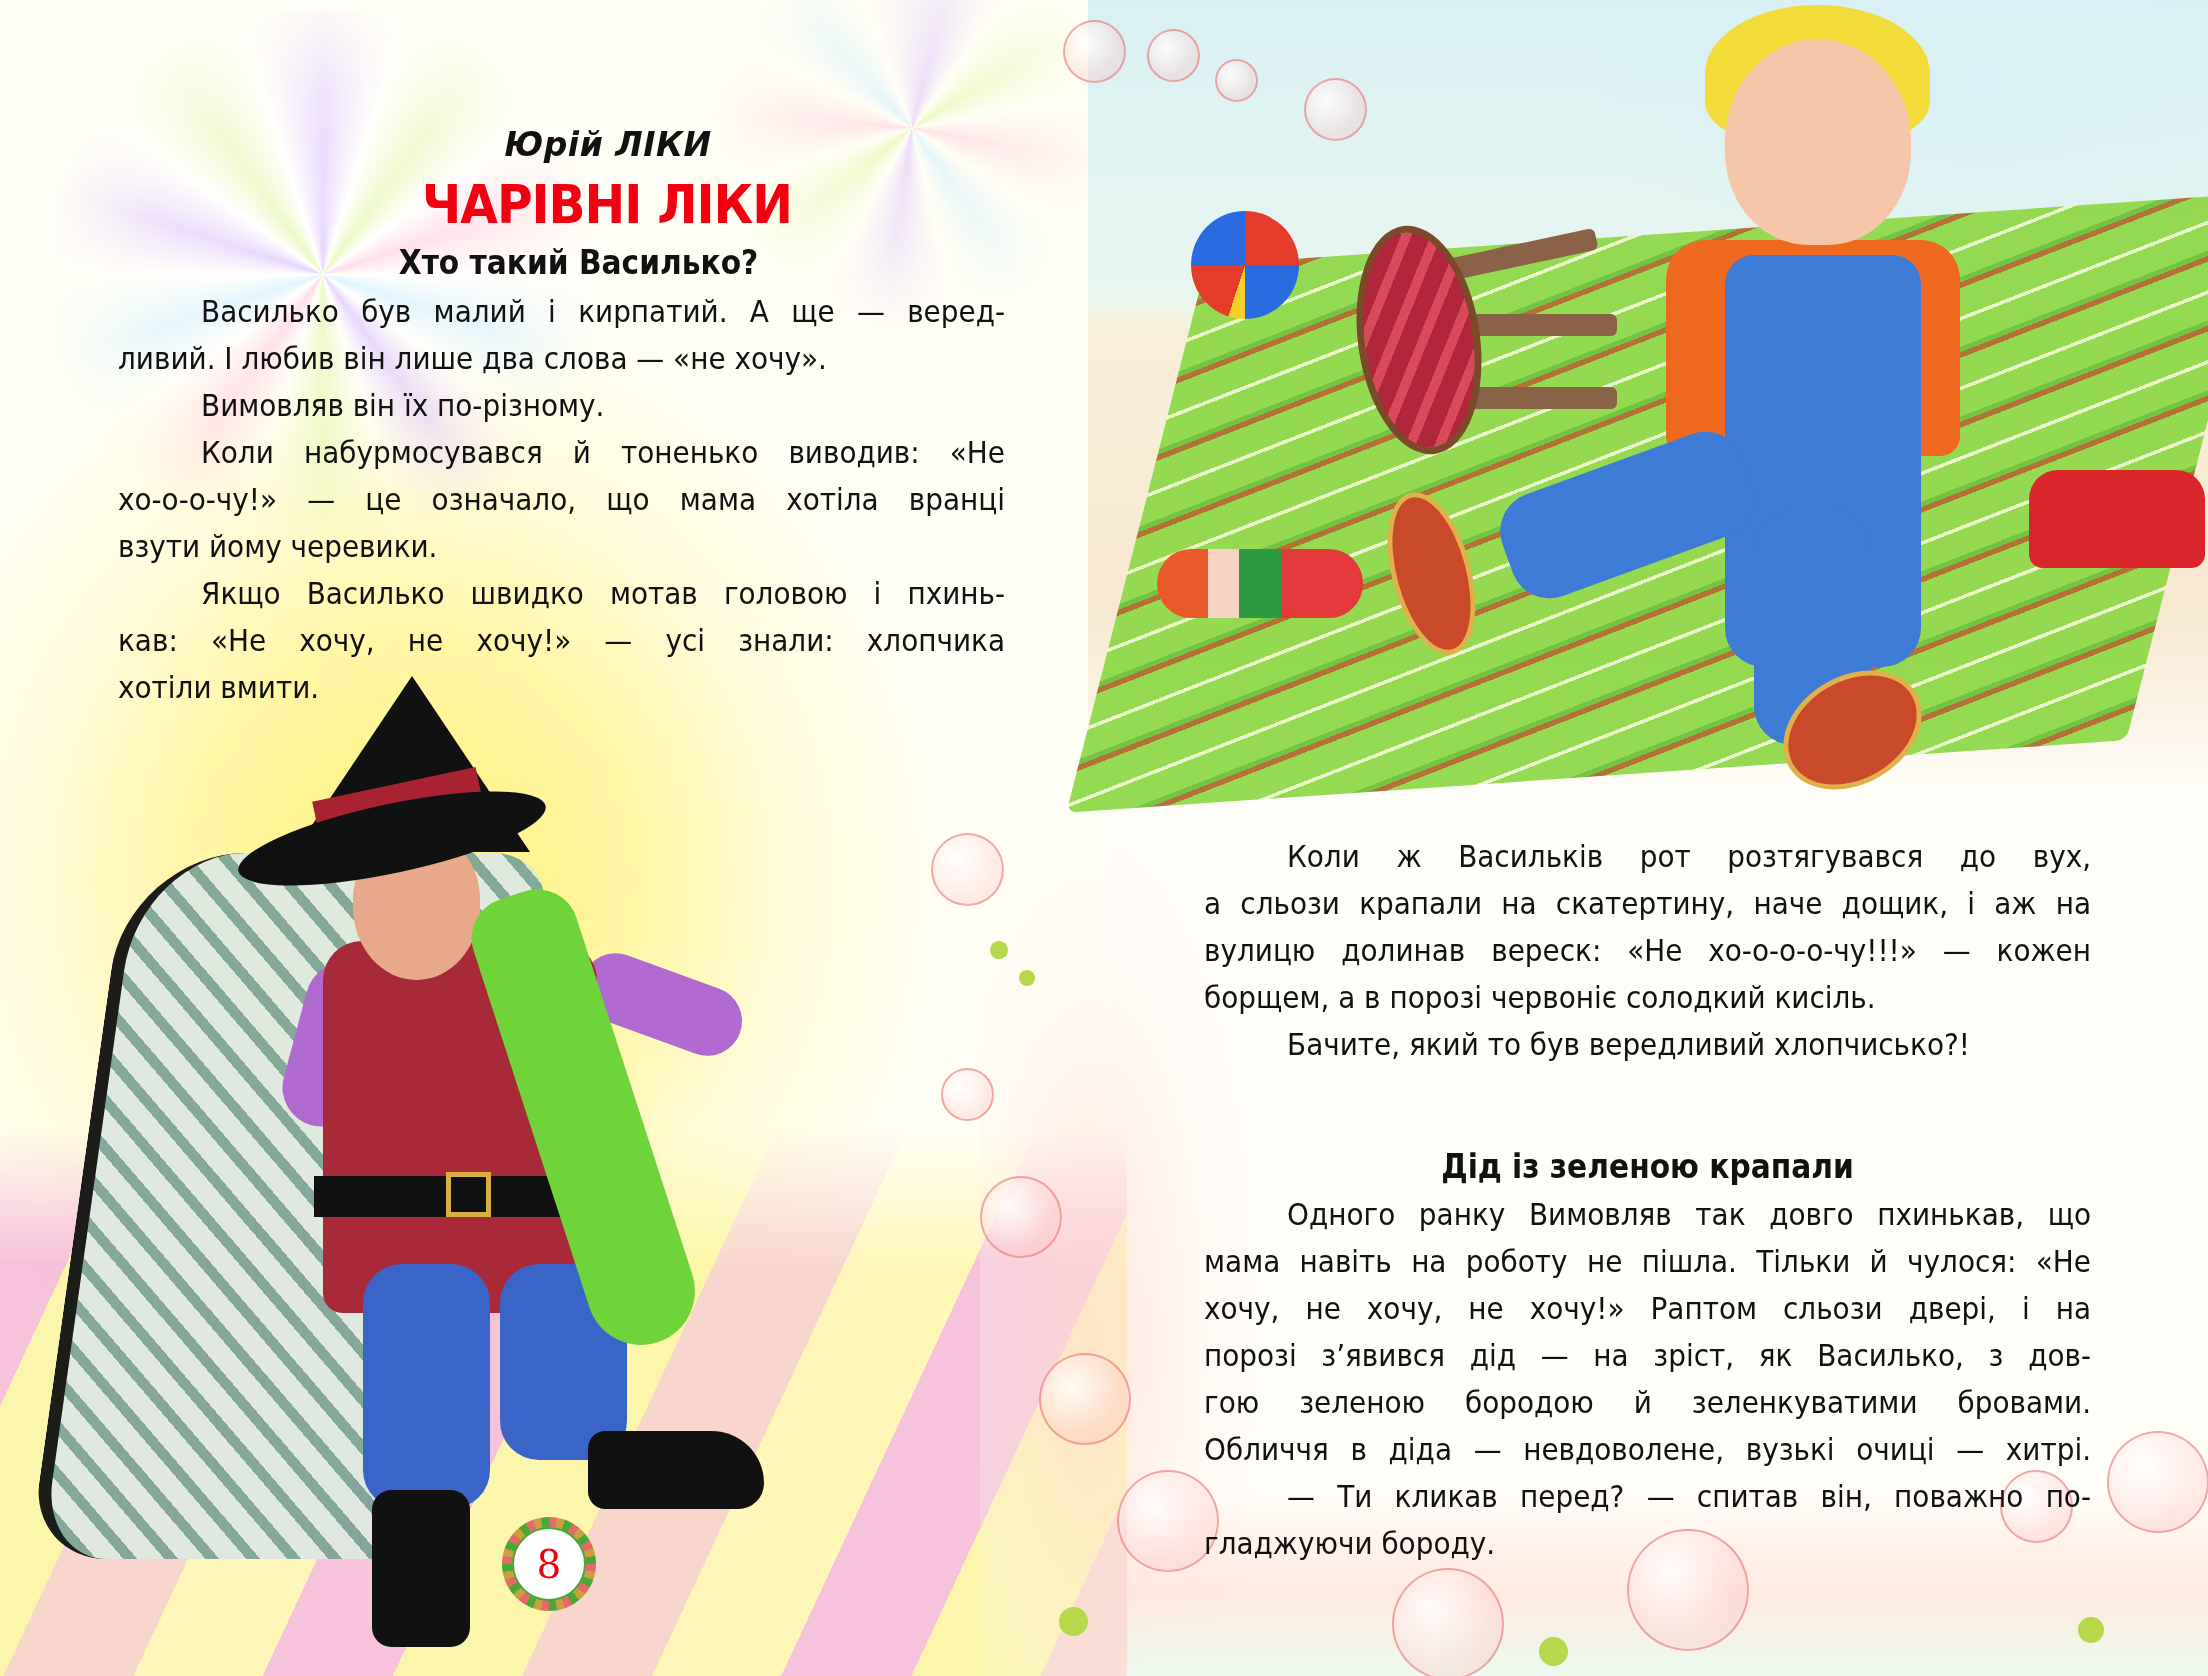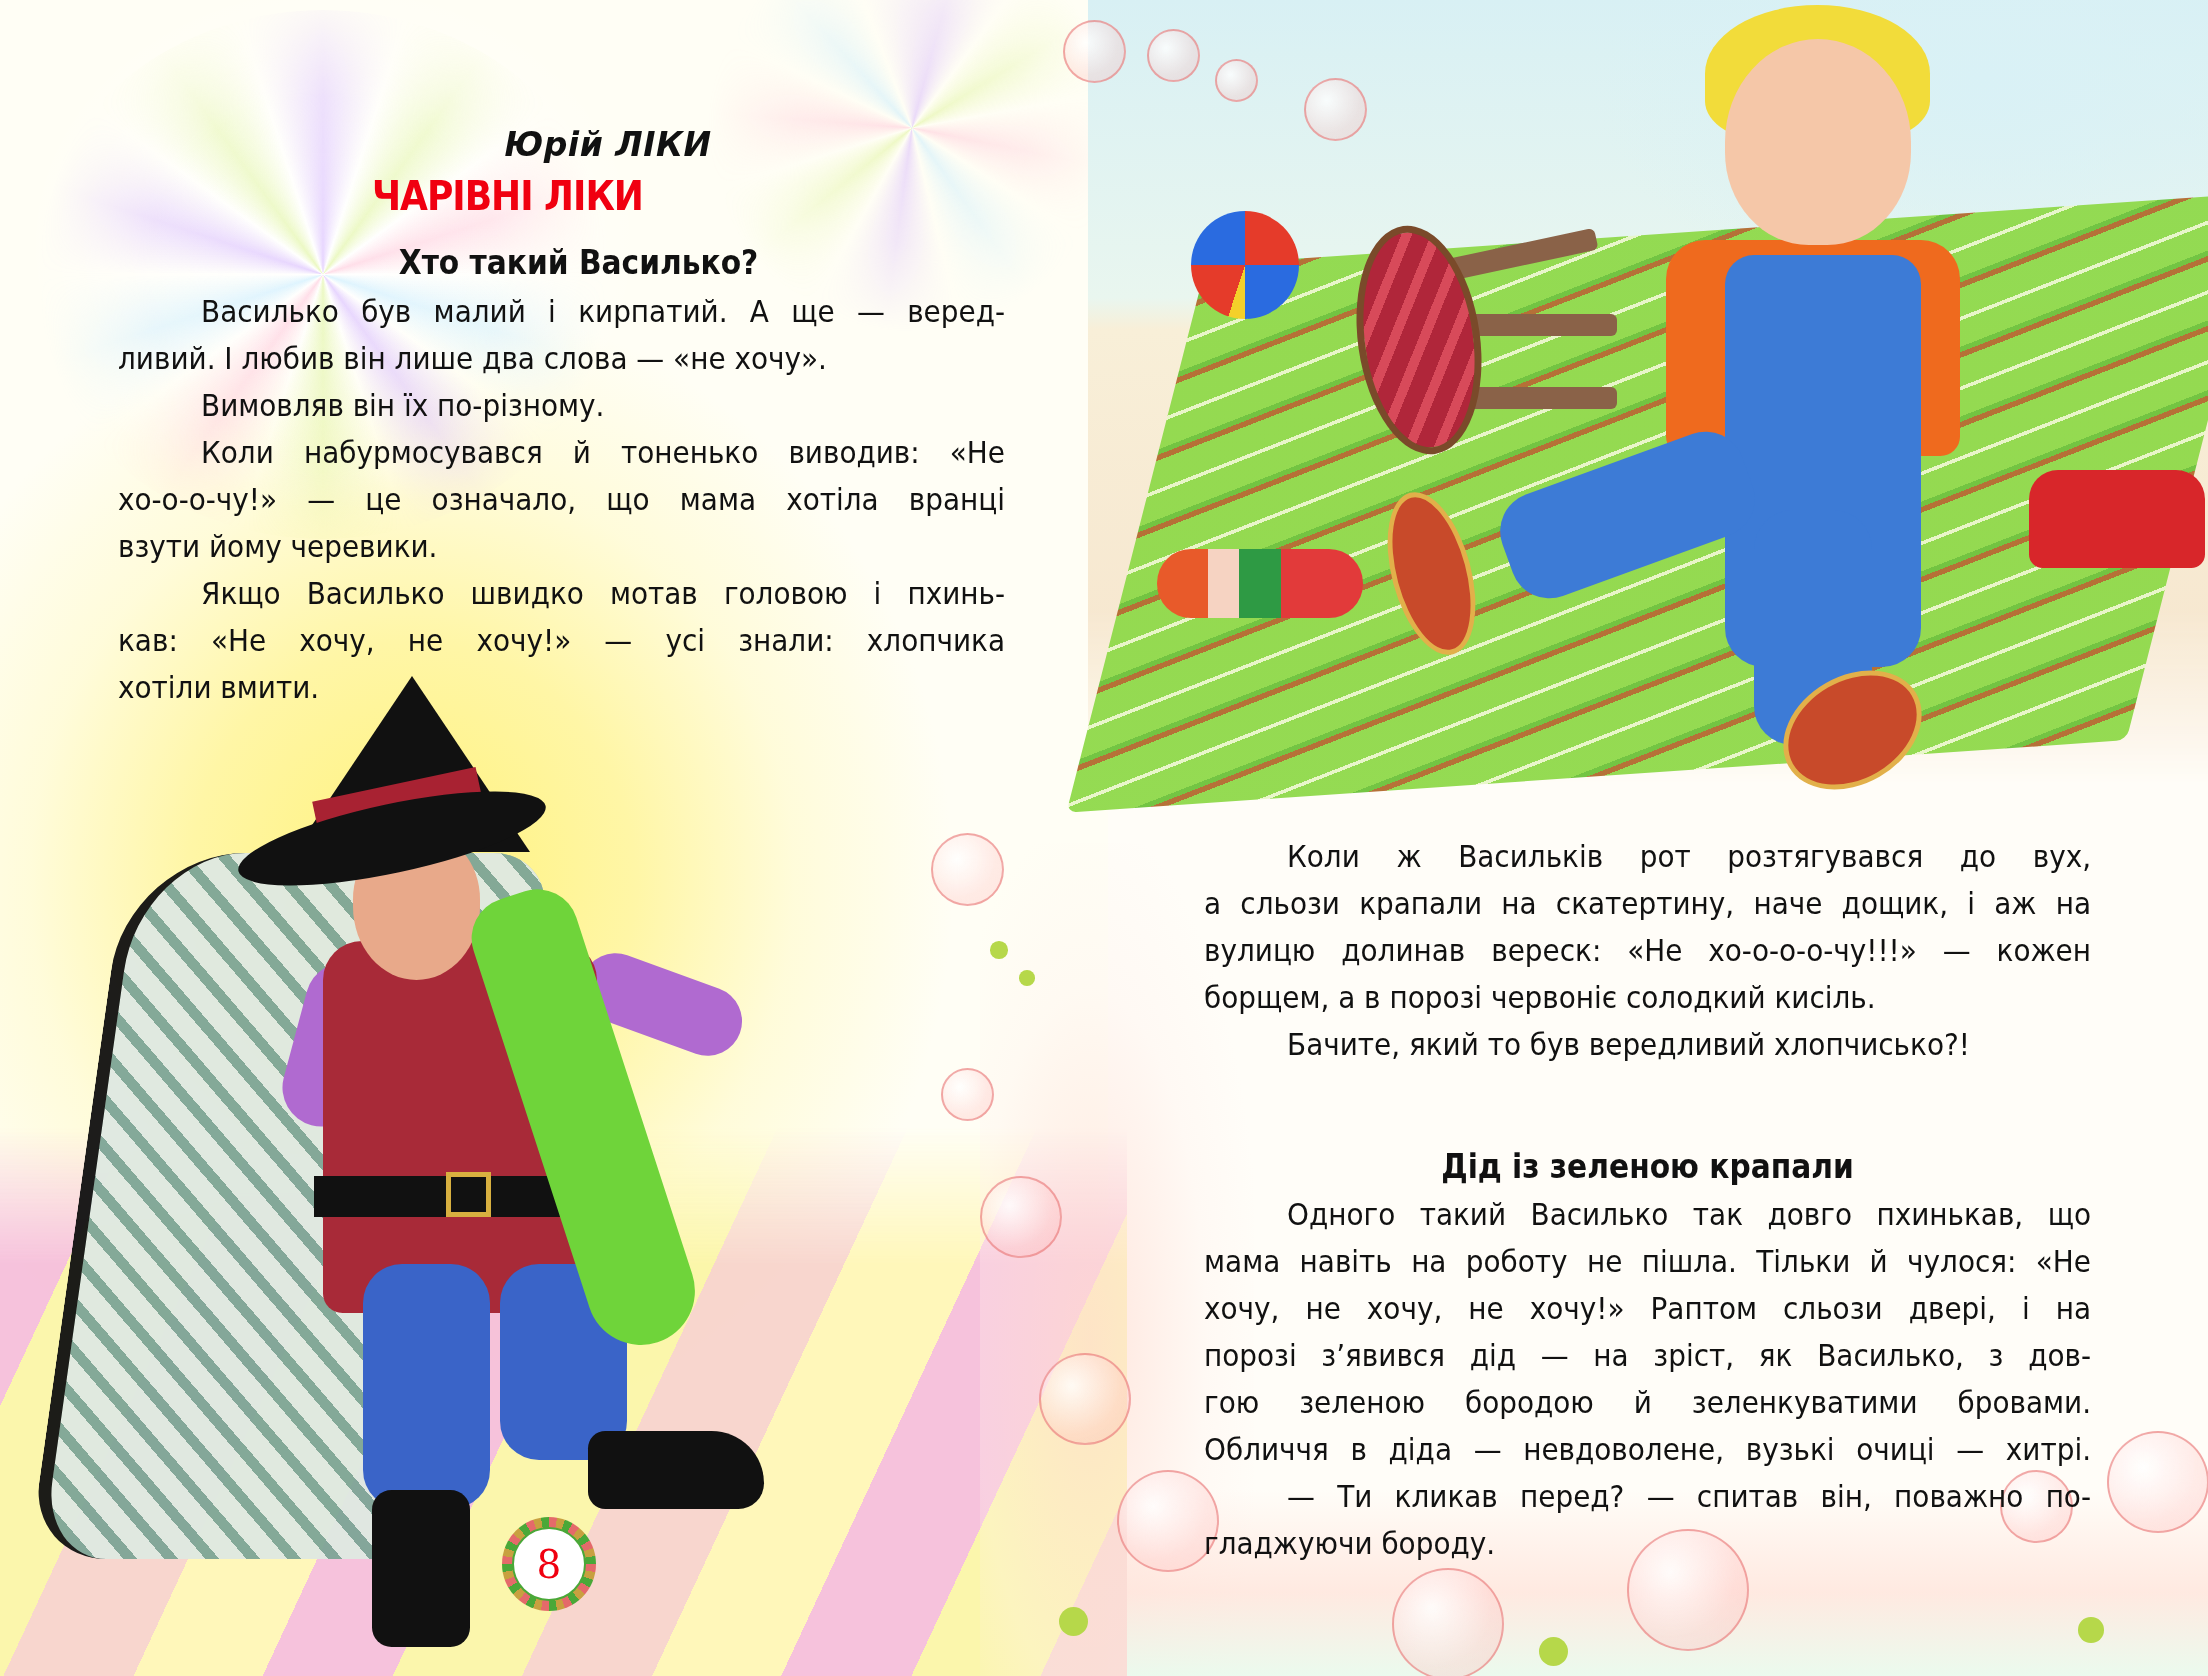--- a/index.html
+++ b/index.html
@@ -74,21 +74,21 @@
   
   .bubble { position:absolute; border-radius:50%; border:2px solid rgba(230,110,110,0.55); background: radial-gradient(circle at 35% 35%, rgba(255,255,255,0.8), rgba(255,200,200,0.35) 60%, rgba(255,160,160,0.25)); }
   .dot { position:absolute; border-radius:50%; background:#b6d84a; }
   .sparkle-field { position:absolute; left:980px; top:843px; width:274px; height:833px;
     background: radial-gradient(ellipse at 40% 60%, rgba(255,220,210,0.7), rgba(255,240,235,0.3) 50%, rgba(255,255,255,0) 75%); }
   .sparkle-field-bottom { position:absolute; left:1127px; top:1490px; width:1081px; height:186px;
     background: linear-gradient(to bottom, rgba(255,255,255,0), rgba(255,225,215,0.7) 55%, rgba(230,250,235,0.8)); }
 
   
   .author { position:absolute; left:412px; top:125px; width:392px; text-align:center; font-family:"DejaVu Sans", sans-serif; font-weight:bold; font-style:italic; font-size:33px; color:#111; letter-spacing:0.5px; }
-  .title { position:absolute; left:372px; top:173px; width:470px; font-family:"DejaVu Sans Condensed","DejaVu Sans", sans-serif; font-weight:bold; font-size:40px; color:#f00010; letter-spacing:-1px; }
+  .title { position:absolute; left:372px; top:173px; width:470px; text-align:center; font-family:"DejaVu Sans Condensed","DejaVu Sans", sans-serif; font-weight:bold; font-size:54px; color:#f00010; letter-spacing:-1px; }
   .heading { position:absolute; text-align:center; font-family:"DejaVu Sans Condensed","DejaVu Sans", sans-serif; font-weight:bold; font-size:33px; color:#111; }
   .col { position:absolute; font-family:"DejaVu Sans Condensed","DejaVu Sans", sans-serif; font-size:31px; line-height:47px; color:#111; }
   .col .line { display:block; white-space:nowrap; text-align:justify; text-align-last:justify; height:47px; }
   .col .line.indent { padding-left:83px; }
   .col .line.last { text-align-last:left; }
   .col .gap { display:block; height:47px; }
 
   .page-num { position:absolute; left:502px; top:1517px; width:94px; height:94px; border-radius:50%;
     background: radial-gradient(circle, #fff 0 29px, rgba(255,255,255,0) 30px),
       repeating-conic-gradient(#e46a6a 0 10deg, #c8a040 10deg 20deg, #4aa838 20deg 30deg);
@@ -184,21 +184,21 @@
   <div class="col" style="left:1204px;top:833px;width:887px;">
     <span class="line indent">Коли ж Васильків рот розтягувався до вух,</span>
     <span class="line">а сльози крапали на скатертину, наче дощик, і аж на</span>
     <span class="line">вулицю долинав вереск: «Не хо-о-о-о-чу!!!» — кожен</span>
     <span class="line last">борщем, а в порозі червоніє солодкий кисіль.</span>
     <span class="line indent last">Бачите, який то був вередливий хлопчисько?!</span>
     <span class="gap"></span>
   </div>
   <div class="heading" style="left:1204px;top:1147px;width:887px;">Дід із зеленою крапали</div>
   <div class="col" style="left:1204px;top:1191px;width:887px;">
-    <span class="line indent">Одного такий Василько так довго пхинькав, що</span>
+    <span class="line indent">Одного ранку Вимовляв так довго пхинькав, що</span>
     <span class="line">мама навіть на роботу не пішла. Тільки й чулося: «Не</span>
     <span class="line">хочу, не хочу, не хочу!» Раптом сльози двері, і на</span>
     <span class="line">порозі з’явився дід — на зріст, як Василько, з дов-</span>
     <span class="line">гою зеленою бородою й зеленкуватими бровами.</span>
     <span class="line">Обличчя в діда — невдоволене, вузькі очиці — хитрі.</span>
     <span class="line indent">— Ти кликав перед? — спитав він, поважно по-</span>
     <span class="line last">гладжуючи бороду.</span>
   </div>
 
   <div class="page-num">

